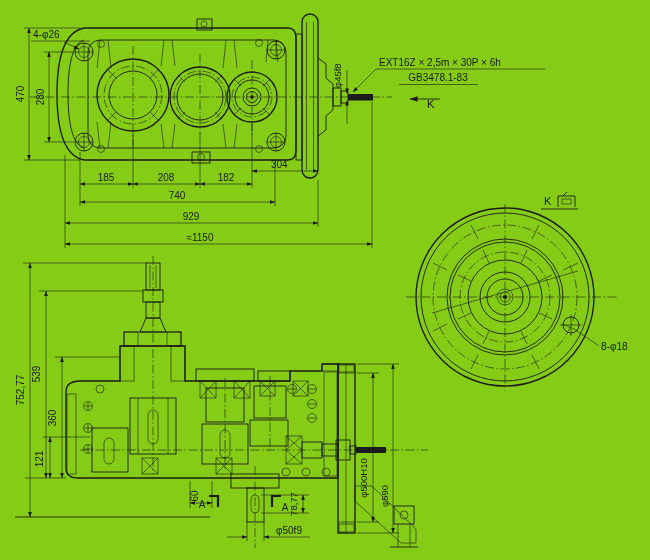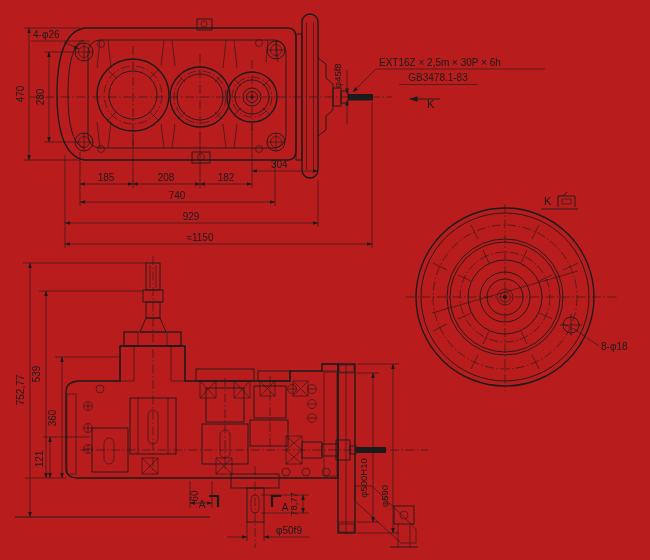--- a/index.html
+++ b/index.html
@@ -1,16 +1,16 @@
 <!DOCTYPE html>
 <html><head>
 <meta charset="utf-8">
 <style>
   html,body{margin:0;padding:0;background:#ffffff;}
-  .sheet{width:650px;height:560px;background:#b91c1c;position:relative;overflow:hidden;}
+  .sheet{width:650px;height:560px;background:#84cc16;position:relative;overflow:hidden;}
   svg{display:block;}
   .ol{stroke:#1b1b1b;stroke-width:1.35;fill:none;}
   .ml{stroke:#1b1b1b;stroke-width:0.9;fill:none;}
   .tl{stroke:#1b1b1b;stroke-width:0.6;fill:none;}
   .sl{stroke:#1b1b1b;stroke-width:2.2;fill:none;}
   .cl{stroke:#1b1b1b;stroke-width:0.6;fill:none;stroke-dasharray:9 2.5 1.5 2.5;}
   .dm{stroke:#1b1b1b;stroke-width:0.6;fill:none;}
   .fillink{fill:#1b1b1b;stroke:none;}
   .t{font-family:"Liberation Sans","DejaVu Sans",sans-serif;fill:#1b1b1b;}
   .f10{font-size:10px;}

